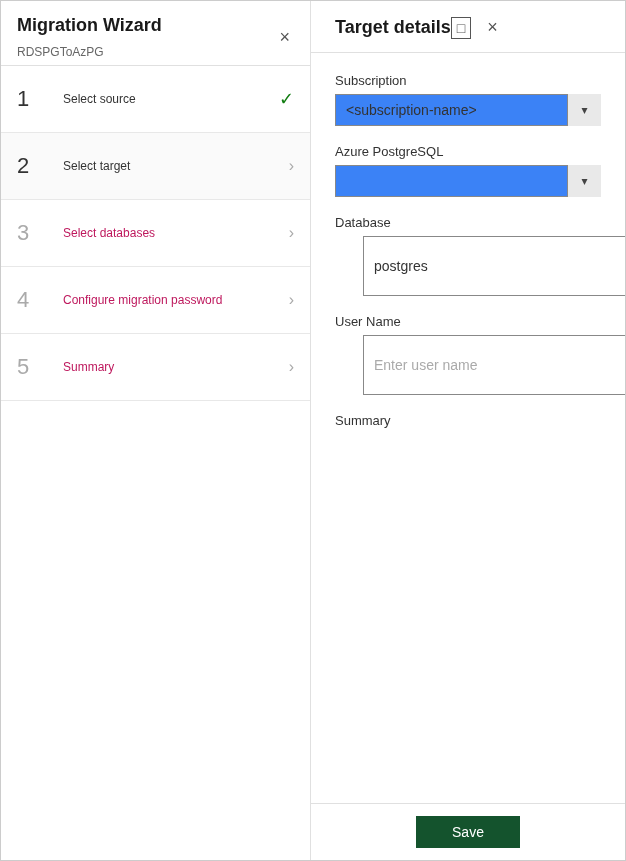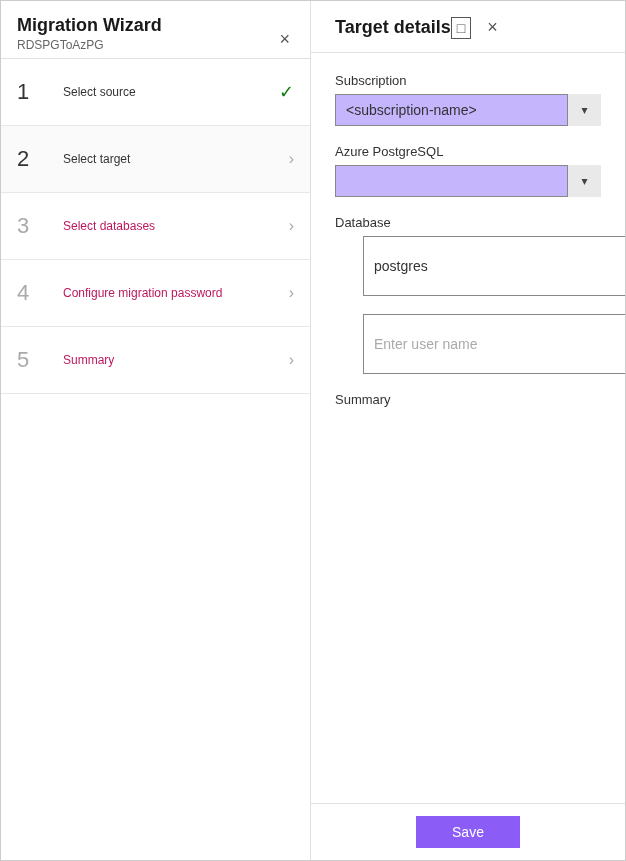--- a/index.html
+++ b/index.html
@@ -32,26 +32,26 @@
       border-bottom: 1px solid #e0e0e0;
     }
     .left-header-title {
       font-size: 18px;
       font-weight: 600;
       color: #1a1a1a;
     }
     .left-header-sub {
       font-size: 12px;
       color: #666;
-      margin-top: 2px;
+      margin-top: 9px;
     }
     .left-header-row {
       display: flex;
       justify-content: space-between;
-      align-items: flex-end;
+      align-items: center;
     }
     .steps-list {
       flex: 1;
     }
     .step-item {
       display: flex;
       align-items: center;
       padding: 20px 16px;
       border-bottom: 1px solid #e8e8e8;
       cursor: pointer;
@@ -148,21 +148,21 @@
     .form-input::placeholder {
       color: #aaa;
     }
     .right-footer {
       padding: 12px 24px;
       border-top: 1px solid #e0e0e0;
       display: flex;
       justify-content: center;
     }
     .save-btn {
-      background: #8b5cf6;
+      background: #14532d;
       color: #fff;
       border: none;
       padding: 8px 36px;
       font-size: 14px;
       cursor: pointer;
       font-weight: 400;
     }
 
     
     .custom-select-container {
@@ -184,21 +184,21 @@
     .dropdown-arrow-inner {
       font-size: 12px;
       color: #444;
     }
     .custom-select {
       width: 100%;
       padding: 7px 40px 7px 10px;
       border: 1px solid #888;
       font-size: 14px;
       color: #333;
-      background: #c4b5fd;
+      background: #3b82f6;
       appearance: none;
       cursor: pointer;
       outline: none;
     }
   </style>
 </head>
 <body>
 
 <div class="dialog-wrapper">
 
@@ -281,20 +281,21 @@
           </div>
         </div>
       </div>
 
       <div class="form-group">
         <label class="form-label">Database</label>
         <input type="text" class="form-input" value="postgres" style="">
       </div>
 
       <div class="form-group">
+        <label class="form-label">User Name</label>
         <input type="text" class="form-input" placeholder="Enter user name" style="">
       </div>
 
       <div class="form-group">
         <label class="form-label">Summary</label>
       </div>
     </div>
 
     <div class="right-footer">
       <button class="save-btn">Save</button>

